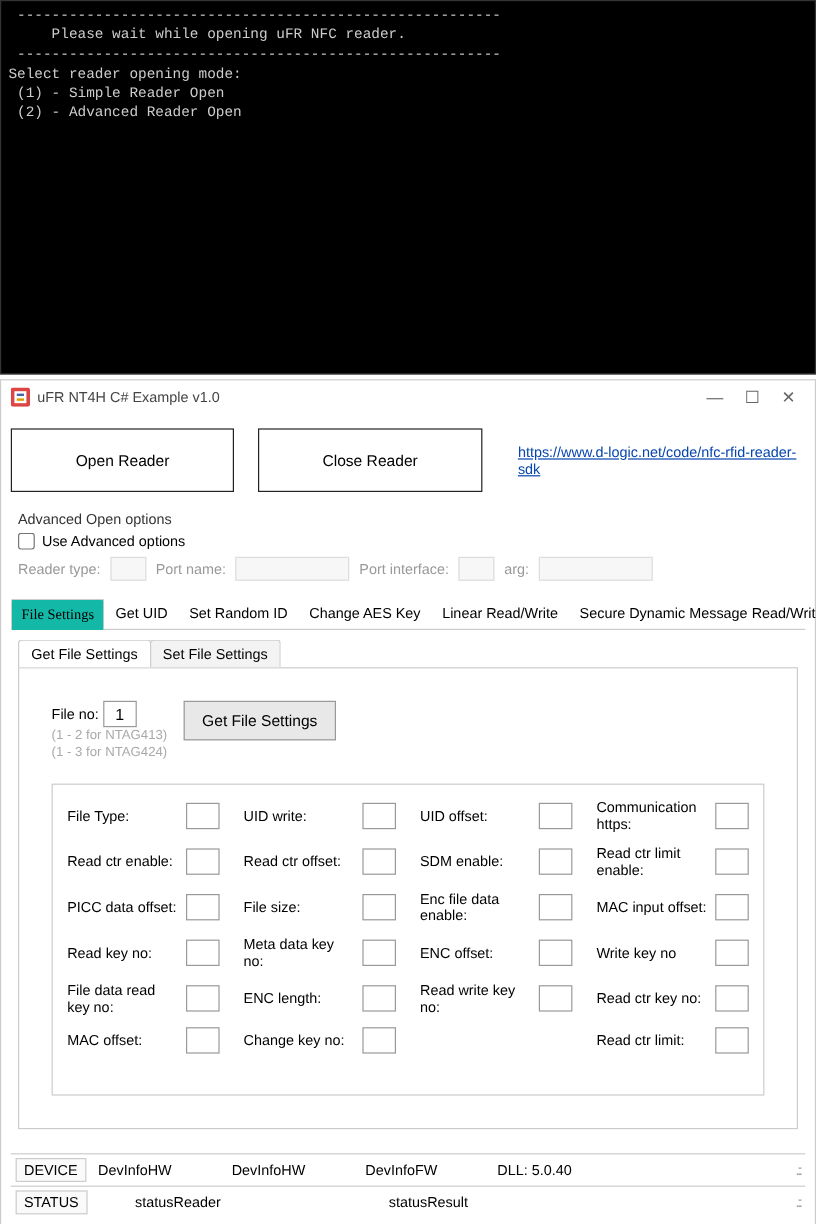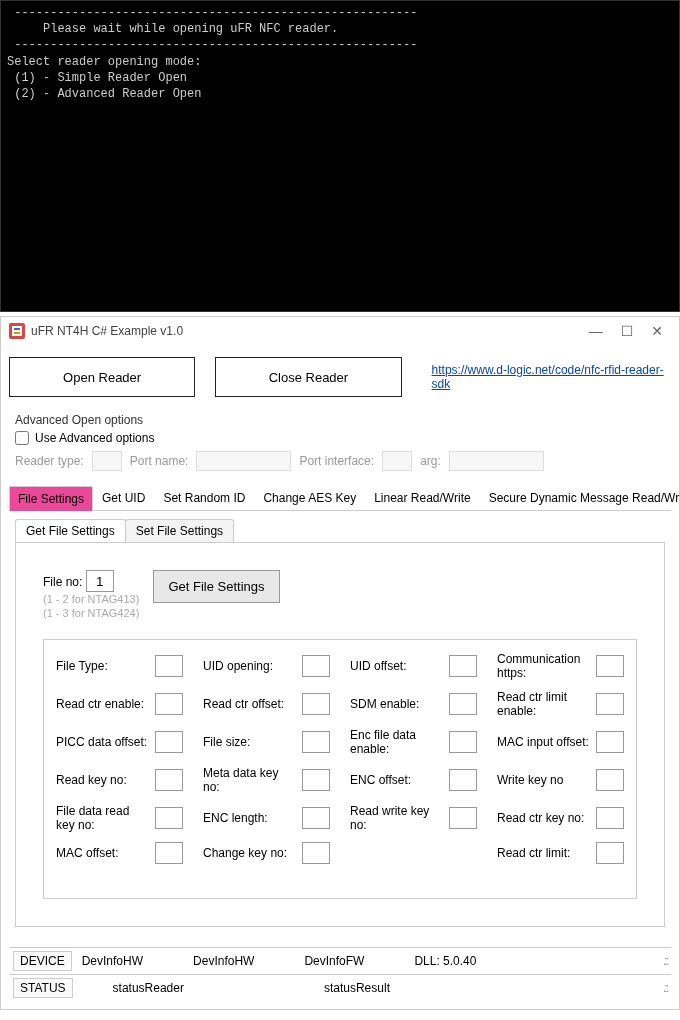--- a/index.html
+++ b/index.html
@@ -8,30 +8,30 @@
 .console-title { background: #fff; color: #333; font-family: "Consolas", monospace; font-size: 11px; padding: 2px 4px; display: flex; align-items: center; gap: 4px; }
 .console-title svg { width: 12px; height: 12px; }
 .console-body { color: #ccc; font-family: "Consolas", "Courier New", monospace; font-size: 12px; padding: 4px 6px; white-space: pre; line-height: 1.35; min-height: 310px; }
 .win-window { border: 1px solid #ccc; background: #fff; margin-top: 4px; }
 .win-titlebar { display: flex; align-items: center; padding: 6px 8px; }
 .win-titlebar .title { color: #444; font-size: 12px; }
 .win-titlebar .icon { width: 16px; height: 16px; margin-right: 6px; }
 .win-controls { margin-left: auto; display: flex; gap: 18px; color: #666; font-size: 14px; padding-right: 8px; }
 .win-body { padding: 12px 8px 8px 8px; }
 .row-top { display: flex; align-items: center; gap: 20px; margin-bottom: 16px; }
-.big-btn { width: 195px; height: 40px; border: 1px solid #222; background: #fff; font-size: 13px; cursor: pointer; }
+.big-btn { width: 195px; height: 53px; border: 1px solid #222; background: #fff; font-size: 13px; cursor: pointer; }
 .link { color: #0645ad; text-decoration: underline; font-size: 12px; margin-left: 10px; }
 .legend { font-size: 12px; color: #333; margin-bottom: 4px; margin-left: 6px; }
 .chk-row { display: flex; align-items: center; gap: 6px; margin-left: 6px; margin-bottom: 6px; }
 .chk-row input[type="checkbox"] { width: 14px; height: 14px; }
 .adv-row { display: flex; align-items: center; gap: 8px; margin-left: 6px; color: #999; }
 .adv-row input[type="text"] { border: 1px solid #ddd; background: #f7f7f7; height: 20px; }
 .tabs { display: flex; border-bottom: 1px solid #ccc; margin-top: 14px; font-size: 12px; position: relative; }
 .tab { padding: 5px 8px; cursor: pointer; white-space: nowrap; border-top: 1px solid transparent; border-left: 1px solid transparent; border-right: 1px solid transparent; }
-.tab.active { border-color: #ccc; border-top-left-radius: 2px; border-top-right-radius: 2px; background: #ec4899; position: relative; top: 1px; }
+.tab.active { border-color: #ccc; border-top-left-radius: 2px; border-top-right-radius: 2px; background: #14b8a6; position: relative; top: 1px; font-family: Liberation Serif, serif; }
 .subtabs { display: flex; margin-top: 8px; margin-left: 6px; font-size: 12px; }
 .subtab { padding: 4px 10px; border: 1px solid #ccc; border-bottom: none; border-top-left-radius: 3px; border-top-right-radius: 3px; background: #fff; margin-right: -1px; cursor: pointer; }
 .subtab.inactive { background: #f3f3f3; }
 .panel { border: 1px solid #ccc; margin: 0 6px; padding: 27px; }
 .file-row { display: flex; align-items: flex-start; gap: 14px; margin-bottom: 18px; }
 .small-input { width: 28px; height: 22px; border: 1px solid #999; text-align: center; }
 .hint { color: #aaa; font-size: 11px; line-height: 1.3; }
 .get-btn { padding: 8px 14px; border: 1px solid #999; background: #e8e8e8; cursor: pointer; font-size: 13px; }
 .field-grid { border: 1px solid #ccc; padding: 12px; display: grid; grid-template-columns: 1fr 1fr 1fr 1fr; gap: 10px 20px; min-height: 260px; align-content: start; }
 .field { display: flex; align-items: center; justify-content: space-between; gap: 6px; }
@@ -120,21 +120,21 @@
         <button class="get-btn">Get File Settings</button>
       </div>
 
       <div class="field-grid">
 
         <div class="field">
             <label>File Type:</label>
             <input style="">
           </div>
         <div class="field">
-            <label>UID opening:</label>
+            <label>UID write:</label>
             <input style="">
           </div>
         <div class="field">
             <label>UID offset:</label>
             <input style="">
           </div>
 
         <div class="field">
             <label>Communication https:</label>
             <input style="">

